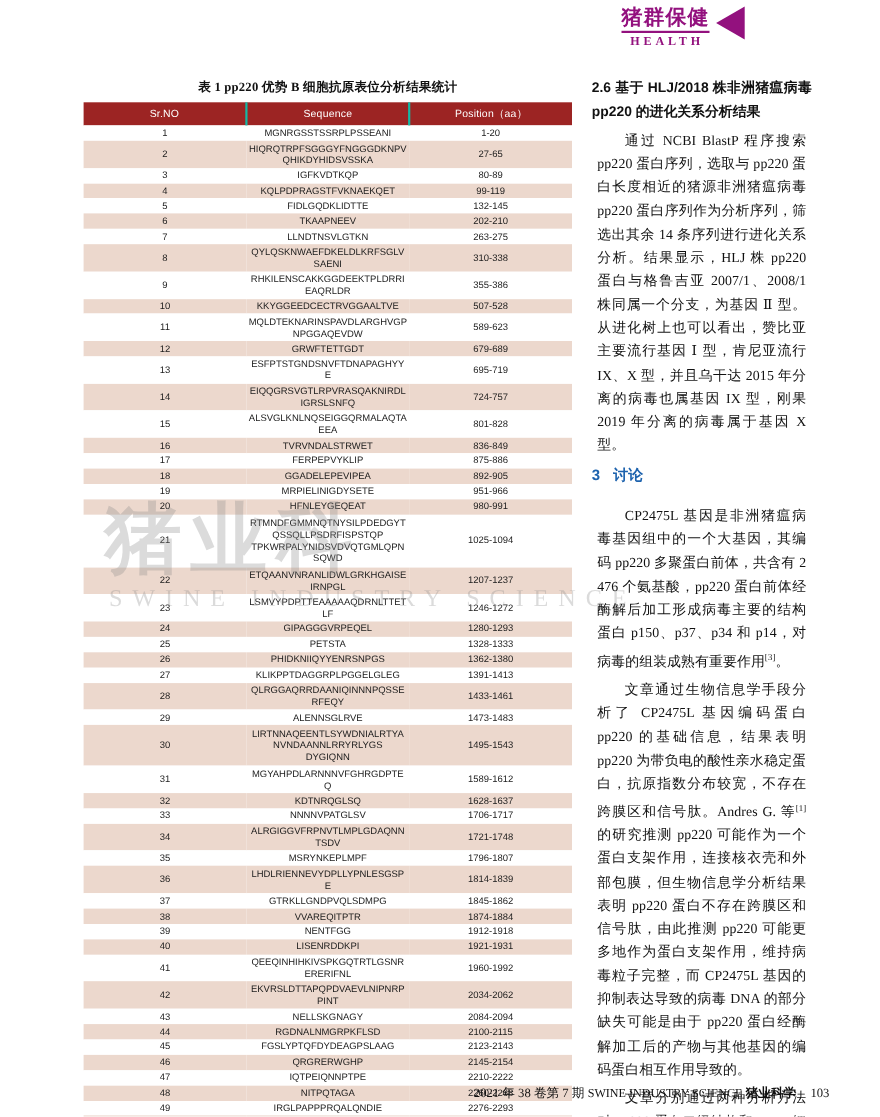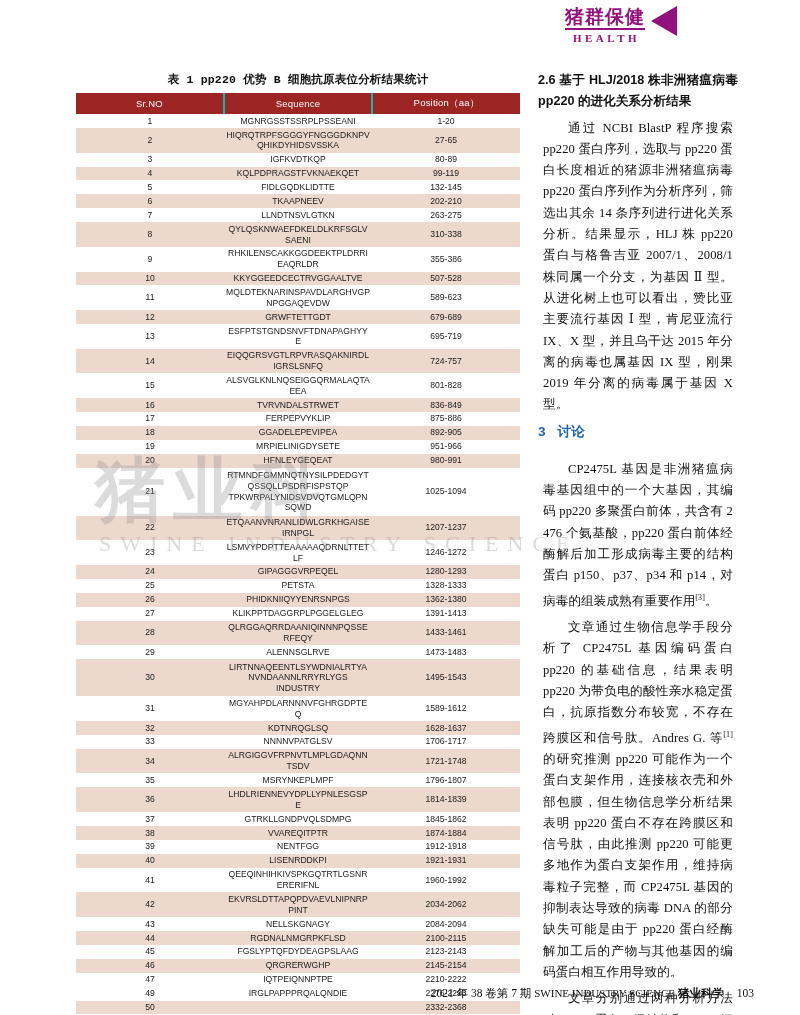--- a/index.html
+++ b/index.html
@@ -94,21 +94,21 @@
   }
 
   
   #left-col {
     position: absolute;
     left: 76px;
     top: 72px;
     width: 444px;
   }
   #table-caption {
-    font-family: Liberation Mono, monospace;
+    font-family: Liberation Serif, serif;
     font-size: 11.5px;
     font-weight: bold;
     text-align: center;
     color: #111;
     margin-bottom: 6px;
     letter-spacing: 0.2px;
   }
   table#epitope-table {
     border-collapse: collapse;
     width: 444px;
@@ -426,21 +426,21 @@
           <td class="c-no">29</td>
           <td class="c-seq">
             <span class="seq-line">ALENNSGLRVE</span>
           </td>
           <td class="c-pos">1473-1483</td>
         </tr>
         <tr class="even tall">
           <td class="c-no">30</td>
           <td class="c-seq">
             <span class="seq-line">LIRTNNAQEENTLSYWDNIALRTYANVNDAANNLRRYRLYGS</span>
-            <span class="seq-line">INDUSTRY</span>
+            <span class="seq-line">DYGIQNN</span>
           </td>
           <td class="c-pos">1495-1543</td>
         </tr>
         <tr class="odd">
           <td class="c-no">31</td>
           <td class="c-seq">
             <span class="seq-line">MGYAHPDLARNNNVFGHRGDPTEQ</span>
           </td>
           <td class="c-pos">1589-1612</td>
         </tr>
@@ -548,20 +548,27 @@
             <span class="seq-line">QRGRERWGHP</span>
           </td>
           <td class="c-pos">2145-2154</td>
         </tr>
         <tr class="odd">
           <td class="c-no">47</td>
           <td class="c-seq">
             <span class="seq-line">IQTPEIQNNPTPE</span>
           </td>
           <td class="c-pos">2210-2222</td>
+        </tr>
+        <tr class="even">
+          <td class="c-no">48</td>
+          <td class="c-seq">
+            <span class="seq-line">NITPQTAGA</span>
+          </td>
+          <td class="c-pos">2260-2268</td>
         </tr>
         <tr class="odd">
           <td class="c-no">49</td>
           <td class="c-seq">
             <span class="seq-line">IRGLPAPPPRQALQNDIE</span>
           </td>
           <td class="c-pos">2276-2293</td>
         </tr>
         <tr class="even">
           <td class="c-no">50</td>

